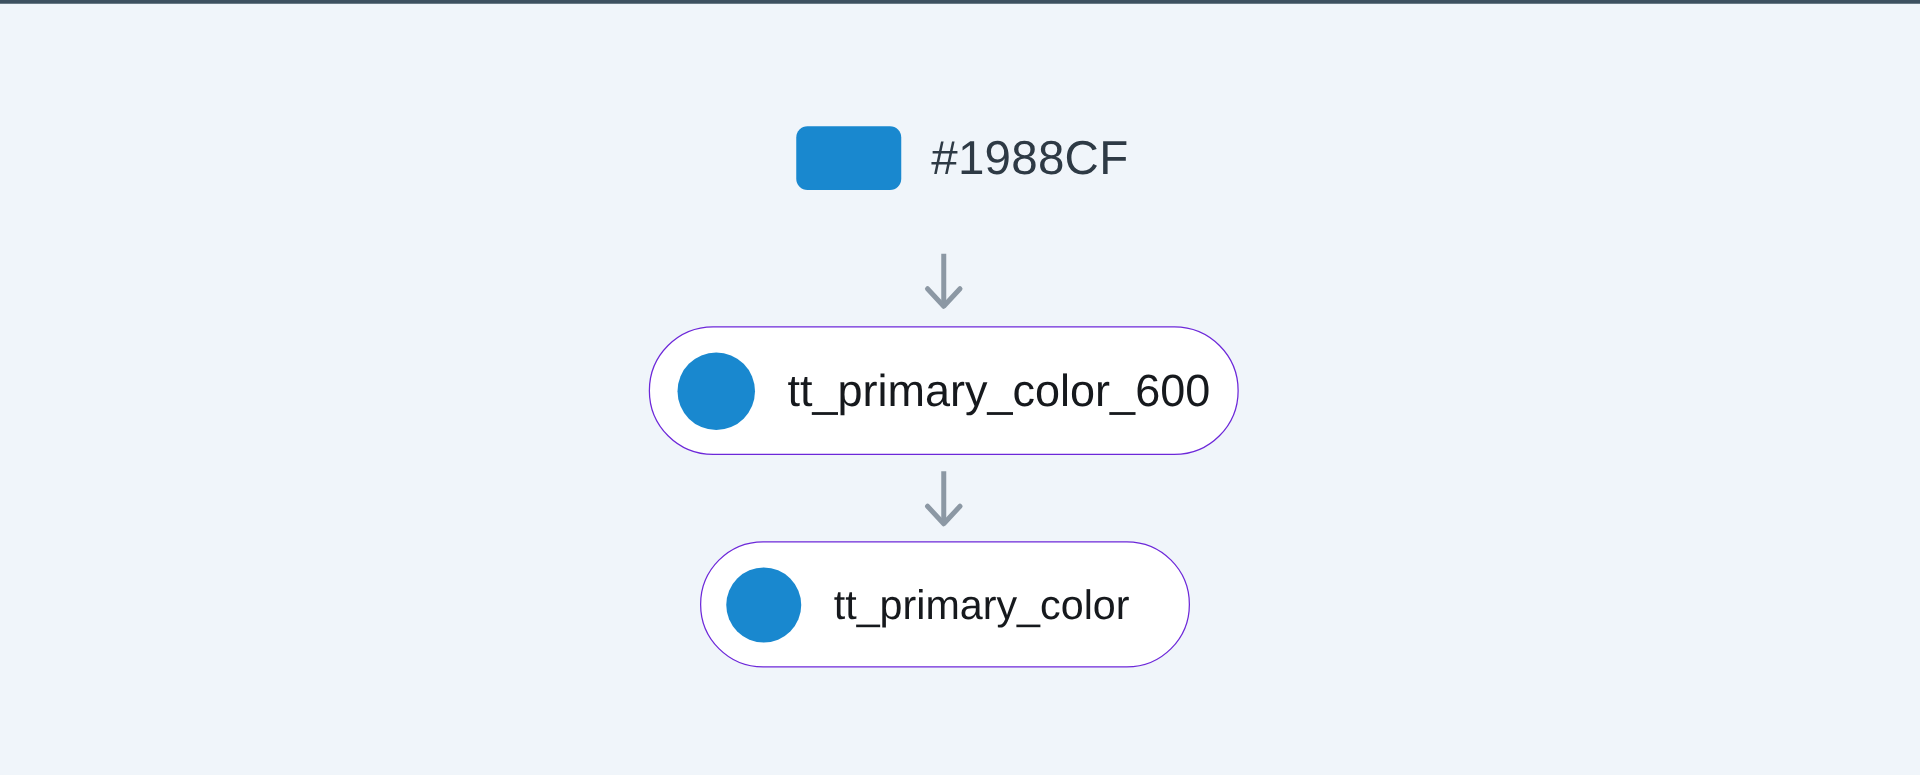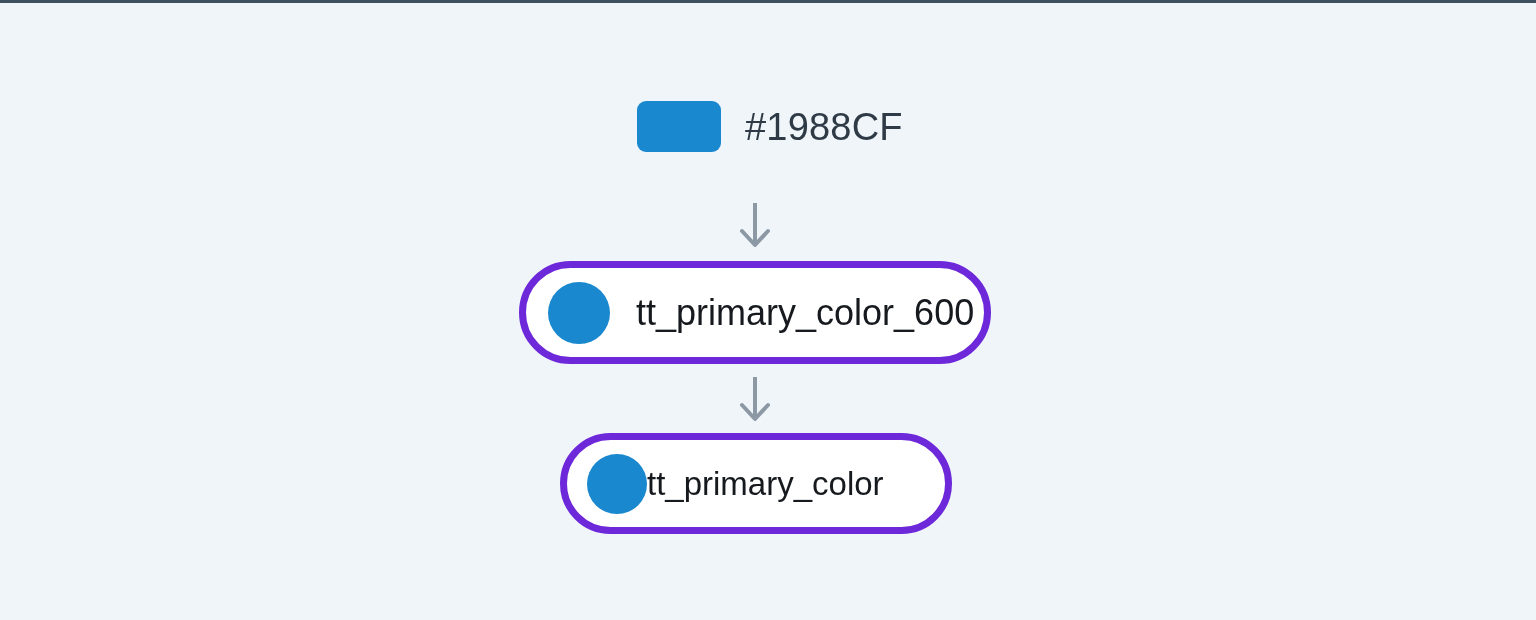--- a/index.html
+++ b/index.html
@@ -67,21 +67,21 @@
   #arrow-1 { top: 198px; }
   #arrow-2 { top: 372px; }
 
   
   .pill {
     position: absolute;
     box-sizing: border-box;
     display: flex;
     align-items: center;
     background: #ffffff;
-    border: 7px solid #6d28d9;
+    border: 1px solid #6d28d9;
     border-radius: 999px;
   }
   .pill-dot {
     border-radius: 50%;
     background: #1988cf;
     flex: none;
   }
   .pill-label {
     white-space: nowrap;
     color: #16191d;
@@ -109,20 +109,21 @@
     top: 430px;
     width: 392px;
     height: 101px;
     padding: 0 26px 0 20px;
   }
   #pill-token-base .pill-dot {
     width: 60px;
     height: 60px;
   }
   #pill-token-base .pill-label {
+    margin-left: 26px;
     font-size: 33px;
   }
 </style>
 </head>
 <body>
 
 <div id="top-rule"></div>
 
 <div id="canvas">
 

